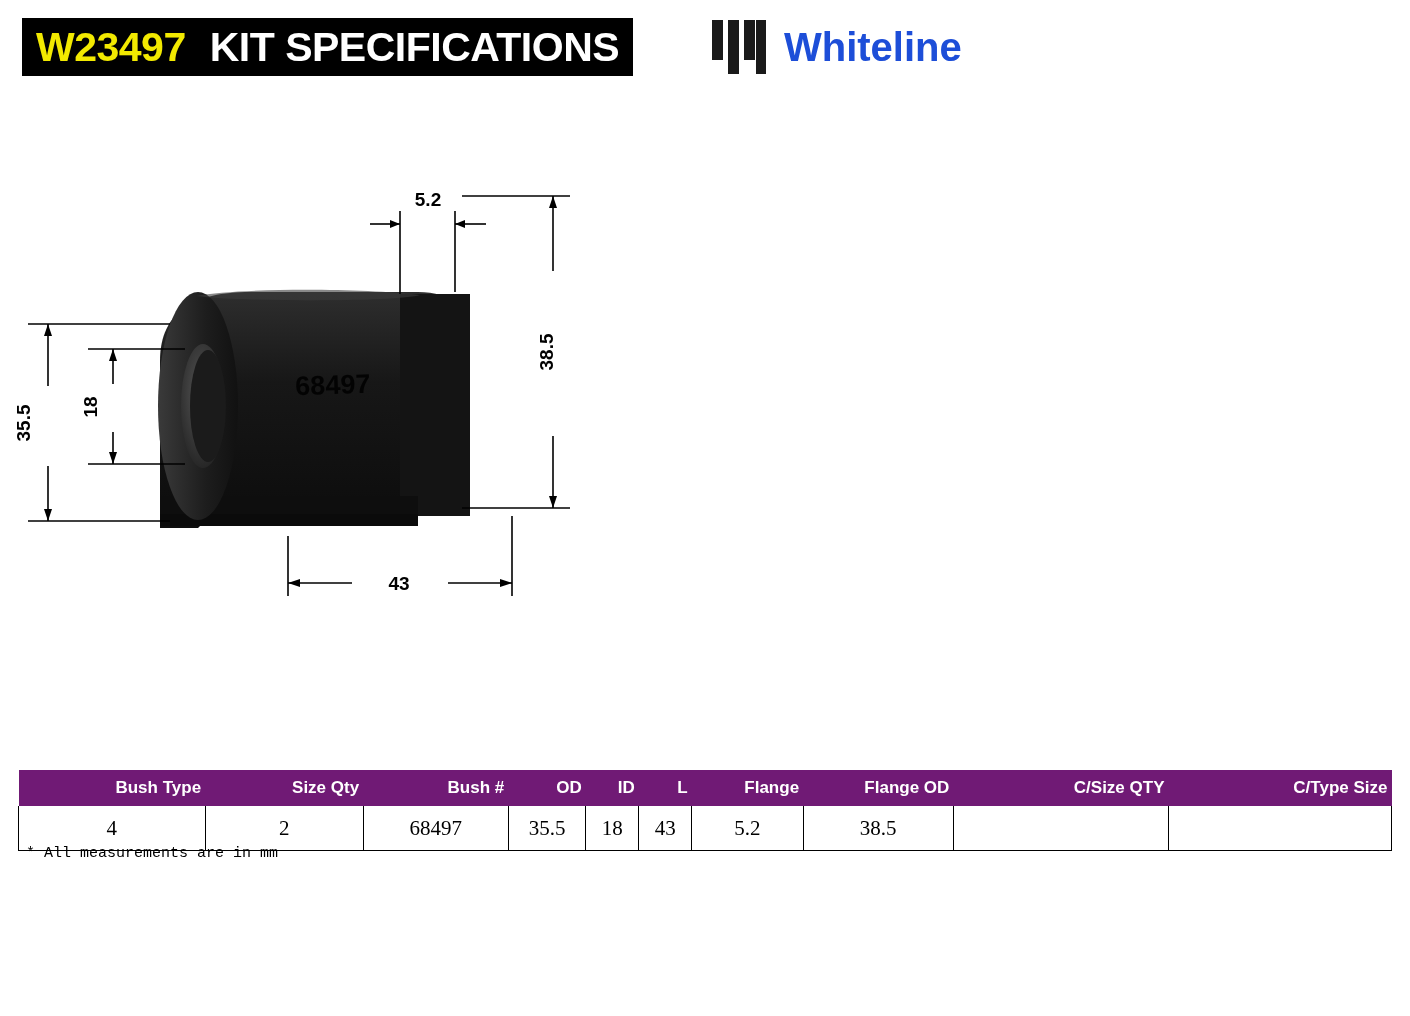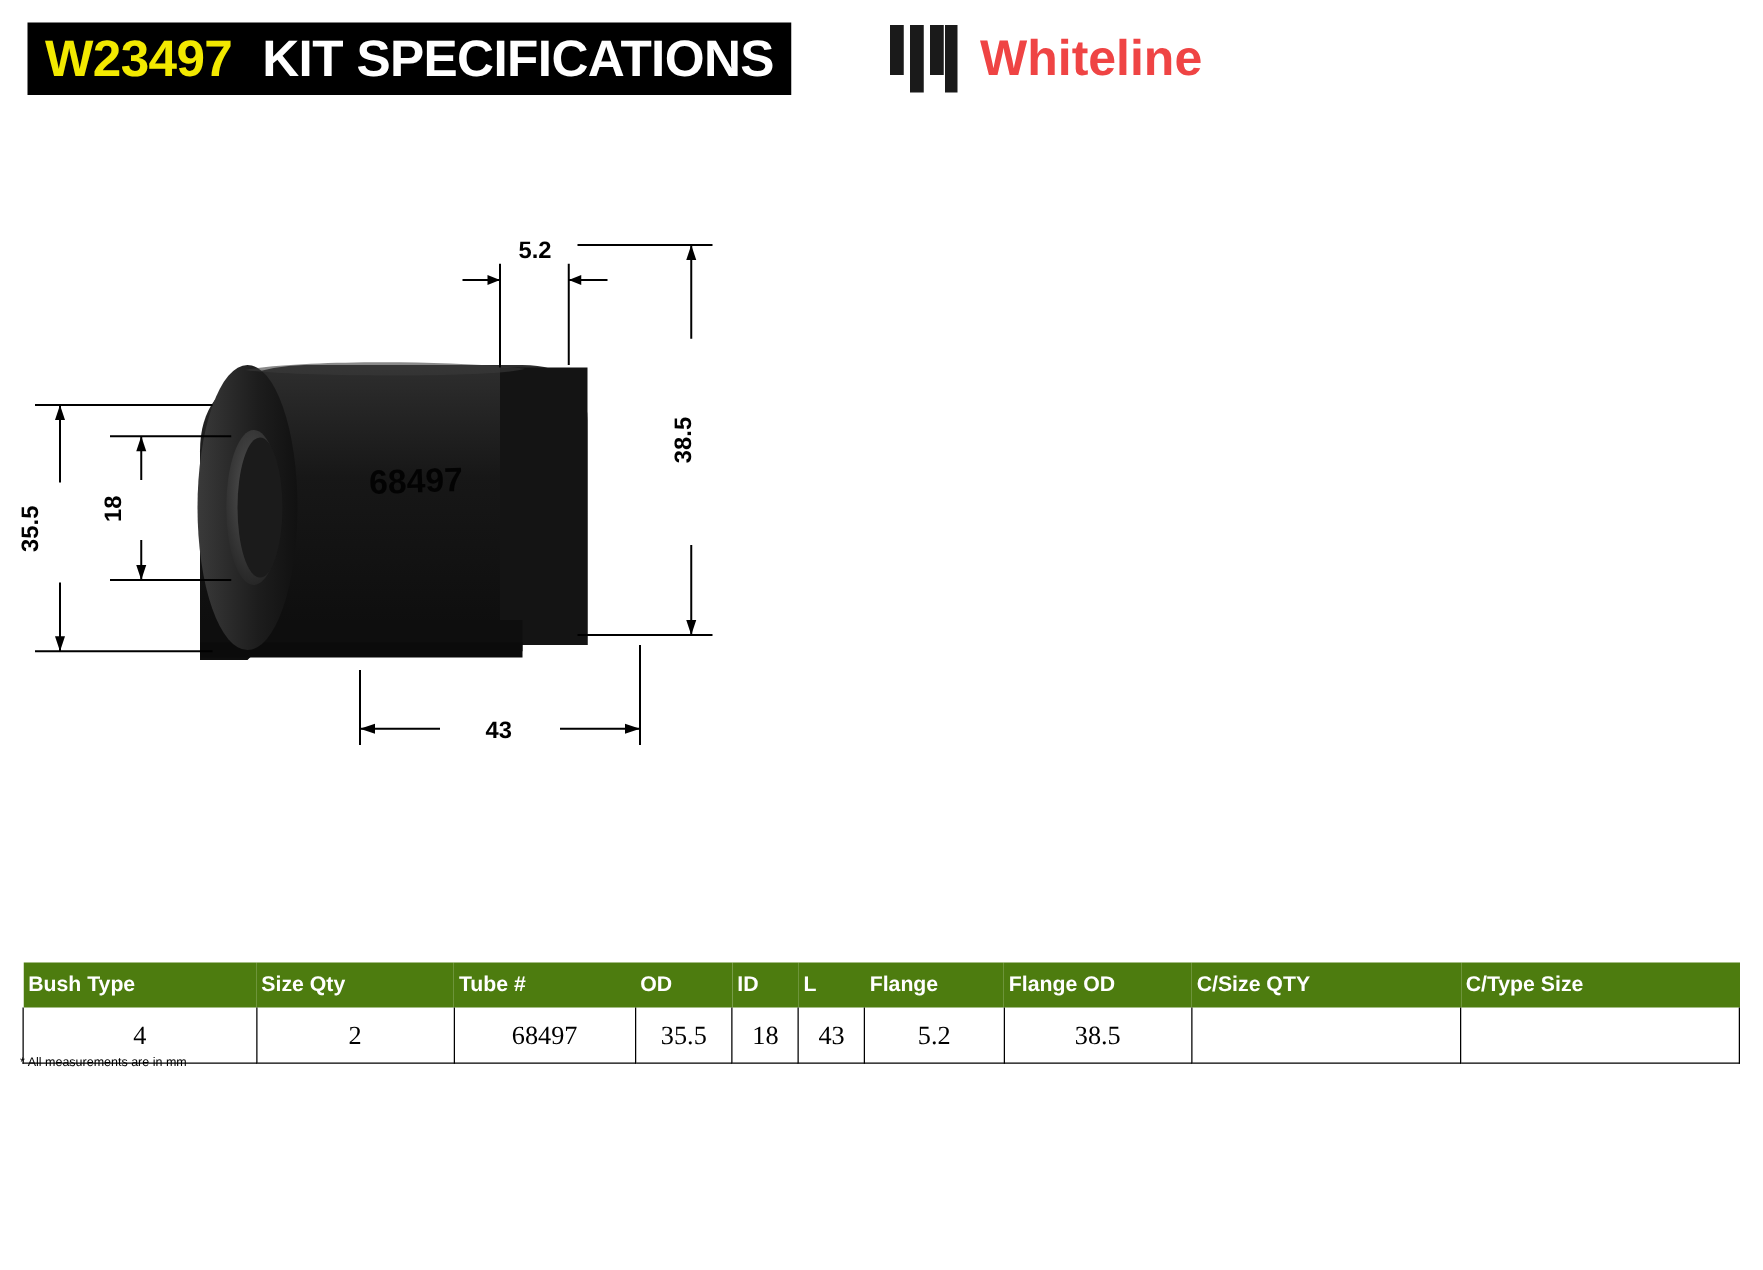--- a/index.html
+++ b/index.html
@@ -72,21 +72,21 @@
     height: 54px;
     display: block;
   }
   .brand-mark i.b1 { left: 2px; height: 40px; top: 0; }
   .brand-mark i.b2 { left: 18px; height: 54px; top: 0; }
   .brand-mark i.b3 { left: 34px; height: 40px; top: 0; }
   .brand-mark i.b4 { left: 46px; height: 54px; top: 0; width: 10px; }
   .brand-name {
     font-size: 40px;
     font-weight: bold;
-    color: #ef4444;
+    color: #1d4ed8;
     letter-spacing: 0px;
     line-height: 1;
   }
 
   
   .drawing {
     position: absolute;
     left: 0;
     top: 96px;
     width: 700px;
@@ -97,44 +97,44 @@
   
   .spec-table {
     position: absolute;
     left: 18px;
     top: 770px;
     width: 1374px;
     border-collapse: collapse;
     table-layout: fixed;
   }
   .spec-table th {
-    background: #4d7c0f;
+    background: #701a75;
     color: #ffffff;
     font-size: 17px;
     font-weight: bold;
     padding: 8px 4px;
-    text-align: left;
+    text-align: right;
     border: none;
   }
   .spec-table td {
     font-size: 21px;
     font-family: "Liberation Serif", serif;
     text-align: center;
     padding: 7px 4px;
     border: 1px solid #000000;
     border-top: none;
     height: 30px;
   }
   .spec-table tr.data-row td:first-child { border-left: 1px solid #000; }
   .note {
     position: absolute;
-    left: 16px;
+    left: 26px;
     top: 845px;
-    font-size: 10px;
-    font-family: Liberation Sans, sans-serif;
+    font-size: 15px;
+    font-family: Liberation Mono, monospace;
     color: #000000;
   }
 </style>
 </head>
 <body>
 
 <div class="header">
   <div class="title-bar">
     <span class="title-kit">W23497</span>
     <span class="title-spec">KIT SPECIFICATIONS</span>
@@ -241,21 +241,21 @@
 
     <text x="399" y="494" text-anchor="middle" font-family="Liberation Sans, sans-serif" font-size="19" font-weight="bold" fill="#000">43</text>
   </svg>
 </div>
 
 <table class="spec-table">
   <thead>
     <tr>
       <th style="width:13.8%">Bush Type</th>
       <th style="width:11.6%">Size Qty</th>
-      <th style="width:10.6%">Tube #</th>
+      <th style="width:10.6%">Bush #</th>
       <th style="width:5.4%">OD</th>
       <th style="width:3.5%">ID</th>
       <th style="width:3.5%">L</th>
       <th style="width:8.0%">Flange</th>
       <th style="width:11.0%">Flange OD</th>
       <th style="width:16.0%">C/Size QTY</th>
       <th style="width:16.6%">C/Type Size</th>
     </tr>
   </thead>
   <tbody>

